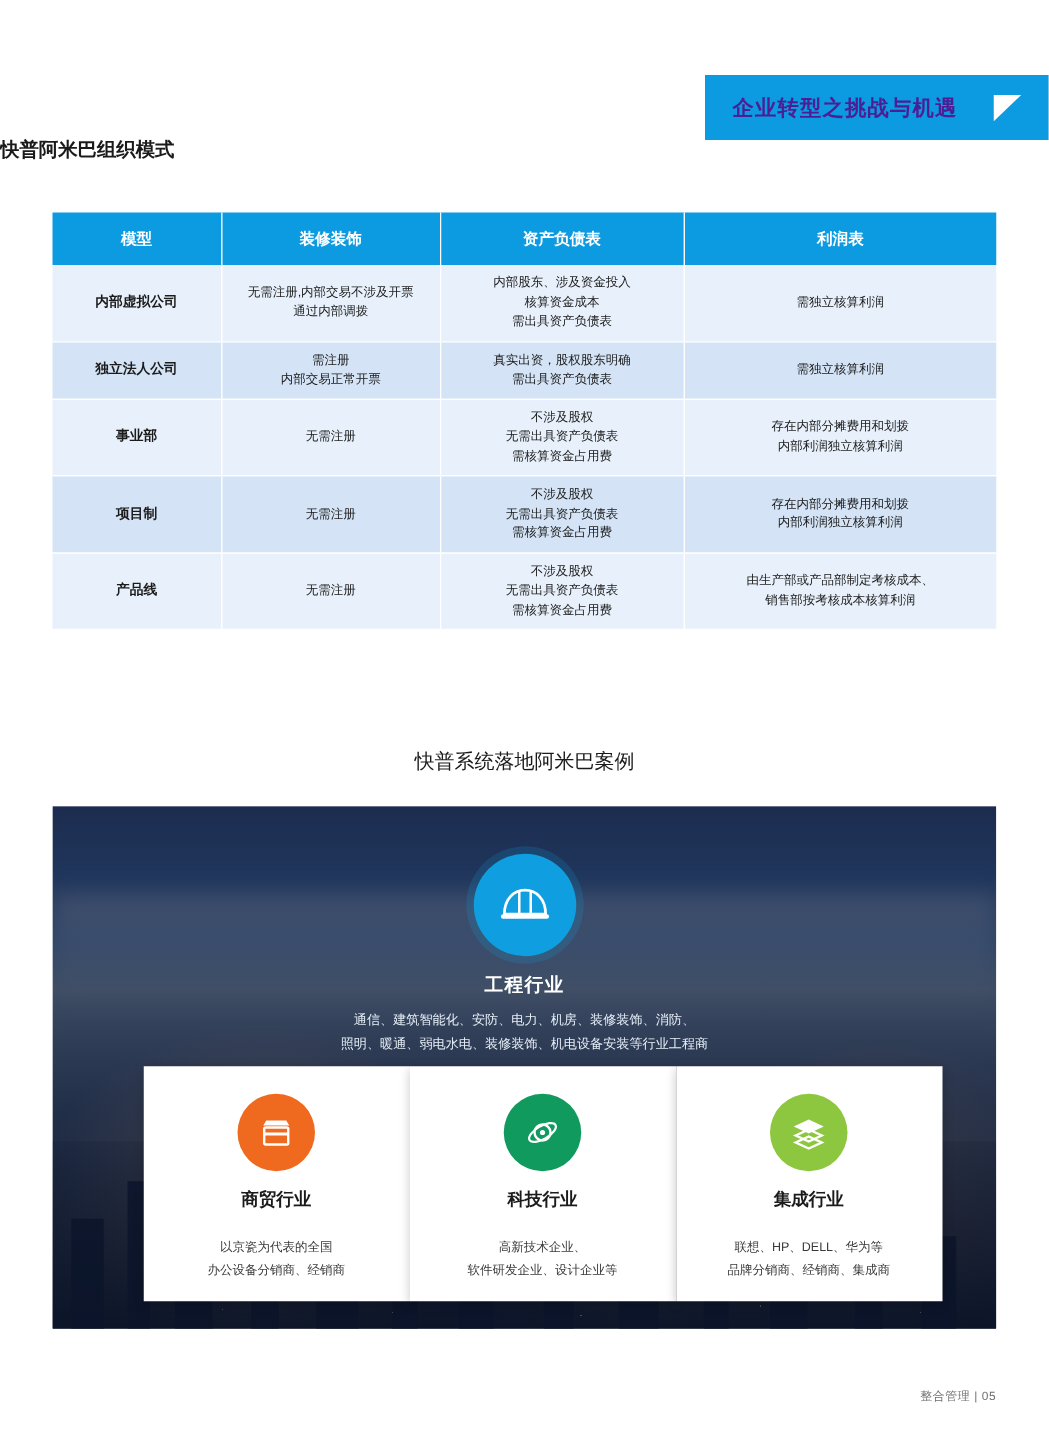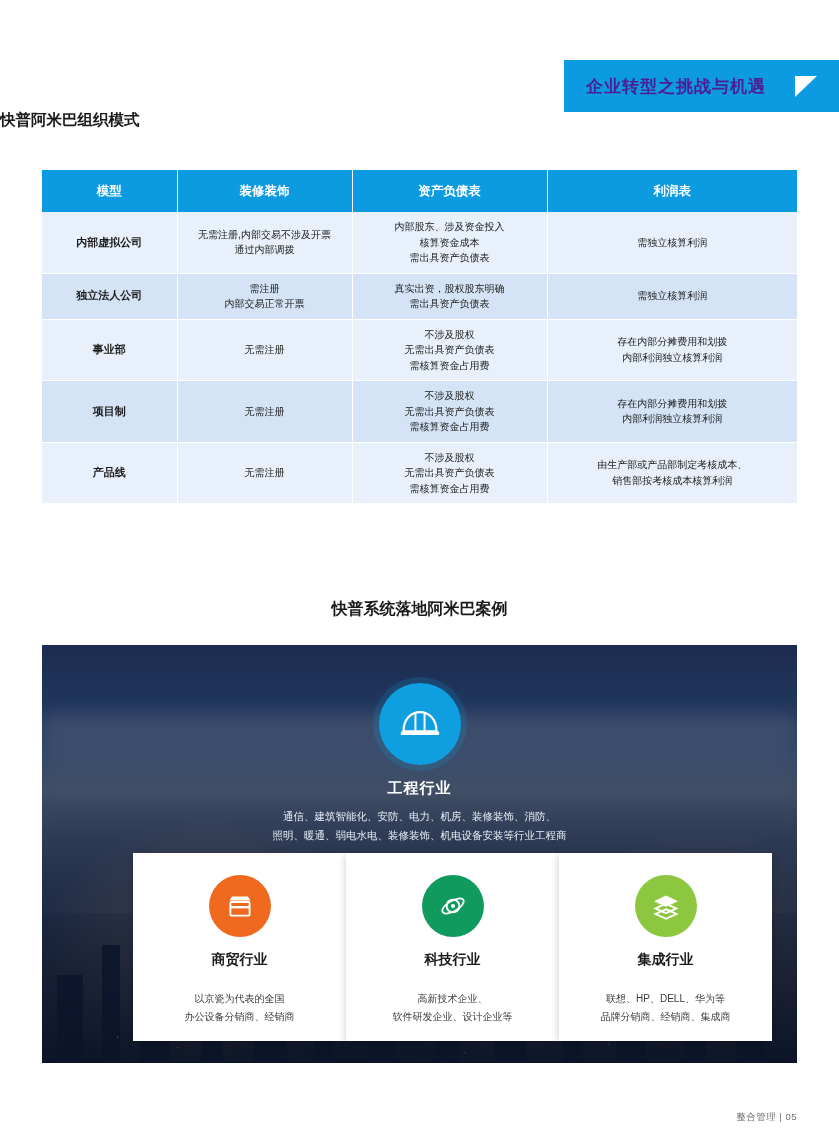--- a/index.html
+++ b/index.html
@@ -28,21 +28,21 @@
     width: 30px; height: 30px;
   }
 
   
   .section-title-1 {
     position: absolute; top: 110px; left: 0; width: 839px;
     font-size: 15.5px; font-weight: bold; color: #1a1a1a;
   }
   .section-title-2 {
     position: absolute; top: 599px; left: 0; width: 839px;
-    text-align: center; font-size: 16px; font-weight: bold; color: #1a1a1a;
+    text-align: center; font-size: 16px; font-weight: normal; color: #1a1a1a;
   }
 
   
   .table-wrap {
     position: absolute; top: 170px; left: 42px;
     width: 755px;
   }
   table.amoeba {
     width: 755px; border-collapse: collapse;
     table-layout: fixed;
@@ -140,21 +140,21 @@
   }
   .top-industry-desc {
     margin-top: 9px; color: #e6eef7; font-size: 10.5px;
     line-height: 1.85; text-align: center; width: 480px;
   }
 
   
   .cards {
     position: absolute; left: 34px; bottom: 22px;
     width: 696px;
-    display: flex; justify-content: flex-end; padding-left: 20px;
+    display: flex; justify-content: center; padding-left: 20px;
   }
   .card {
     width: 213px; height: 188px;
     background: #ffffff;
     display: flex; flex-direction: column; align-items: center;
     padding-top: 22px;
     box-shadow: 0 2px 8px rgba(0,0,0,0.22);
   }
   .card-circle {
     width: 62px; height: 62px; border-radius: 50%;

